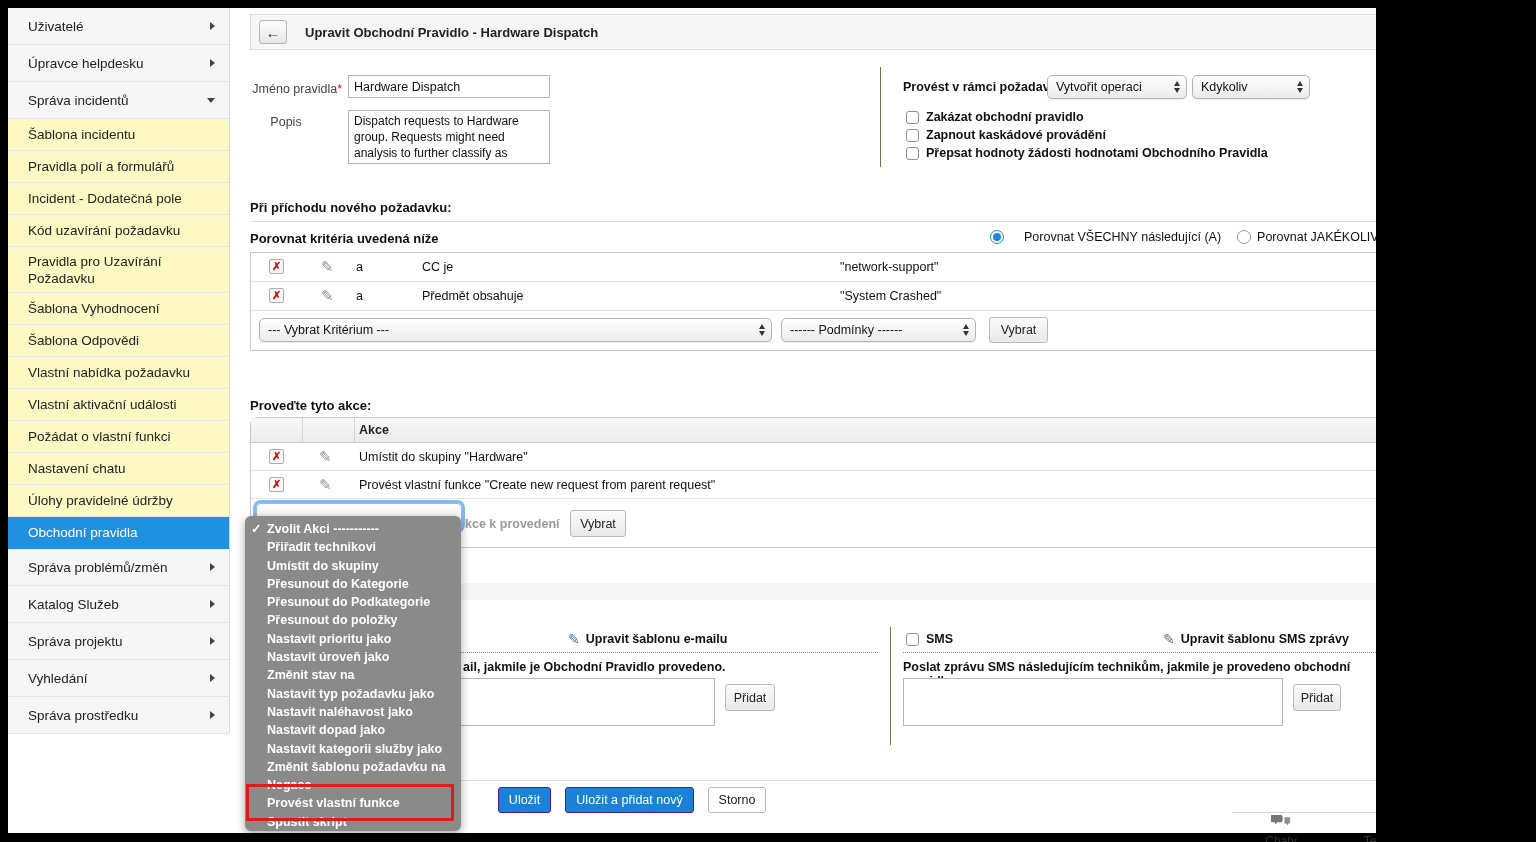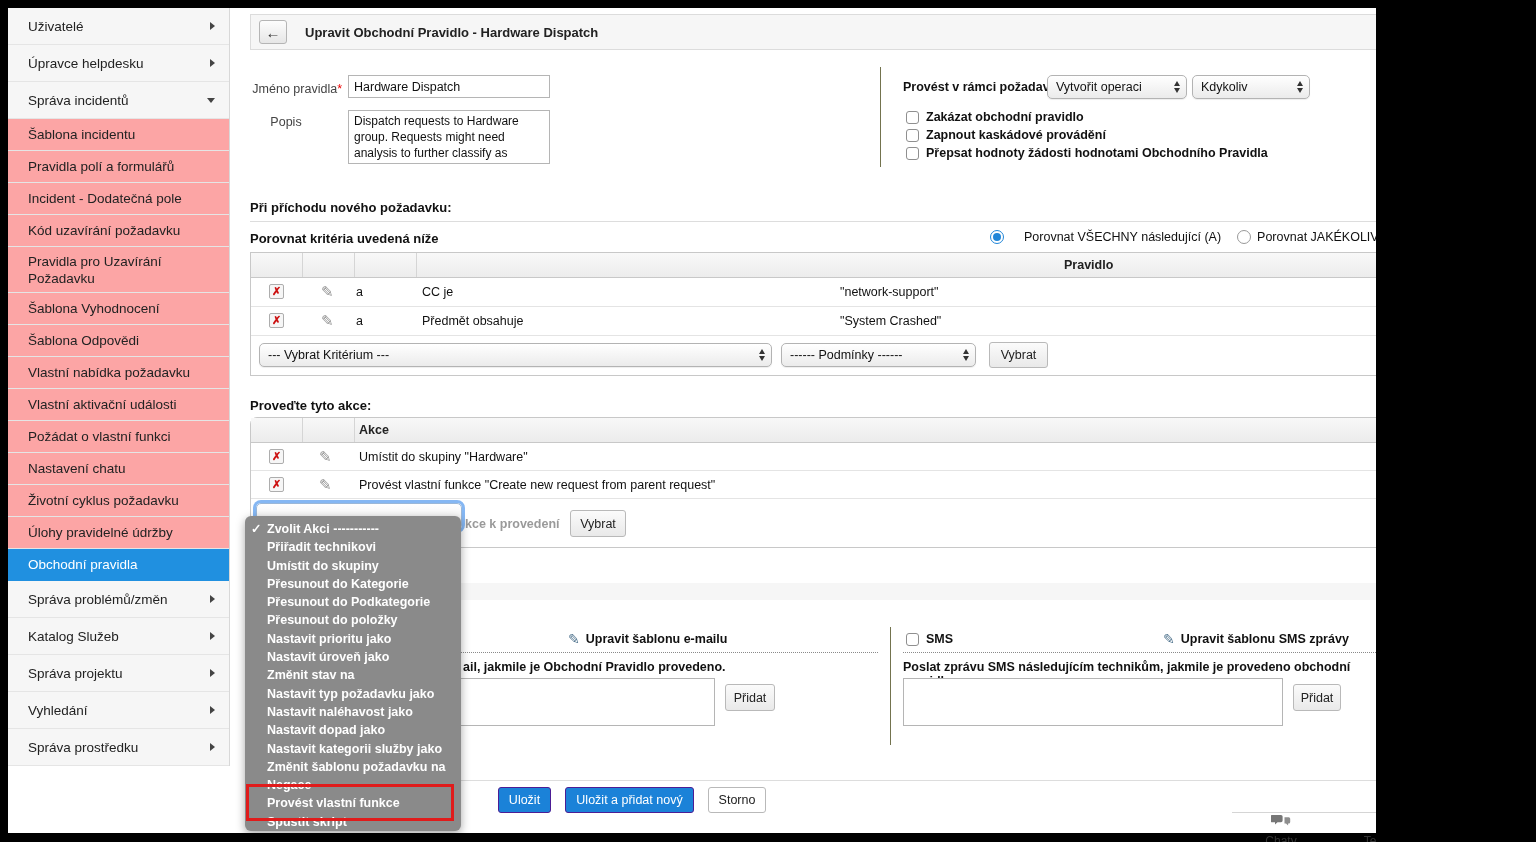--- a/index.html
+++ b/index.html
@@ -4,21 +4,21 @@
 <style>
   * { margin:0; padding:0; box-sizing:border-box; }
   body { background:#000; font-family:"Liberation Sans", sans-serif; }
   .app { position:relative; width:1376px; height:842px; background:#000; overflow:hidden; }
   .page { position:absolute; left:8px; top:8px; width:1520px; height:825px; background:#fff; overflow:hidden; }
   .abs { position:absolute; }
 
   
   .sidebar { position:absolute; left:8px; top:8px; width:222px; background:#fff; border-right:1px solid #d8d8d8; }
   .sb { display:flex; align-items:center; justify-content:space-between; padding:0 14px 0 20px;
-        border-bottom:1px solid #e5e5e5; font-size:13.5px; color:#222; background:#fca5a5; }
+        border-bottom:1px solid #e5e5e5; font-size:13.5px; color:#222; background:#fef9c3; }
   .sb.g { background:#f6f6f6; height:37px; }
   .sb.s { height:32px; }
   .sb.s2 { height:46px; line-height:17px; }
   .sb.sel { background:#2090e0; color:#fff; border-bottom-color:#2090e0; }
   .tri-r { width:0; height:0; border-top:4px solid transparent; border-bottom:4px solid transparent; border-left:5px solid #444; }
   .tri-d { width:0; height:0; border-left:4px solid transparent; border-right:4px solid transparent; border-top:5px solid #444; }
 
   
   .titlebar { position:absolute; left:250px; top:14px; width:1260px; height:36px; background:#f6f6f6;
               border:1px solid #dcdcdc; display:flex; align-items:center; }
@@ -131,23 +131,20 @@
         <span>Vlastní nabídka požadavku</span>
       </div>
     <div class="sb s">
         <span>Vlastní aktivační události</span>
       </div>
     <div class="sb s">
         <span>Požádat o vlastní funkci</span>
       </div>
     <div class="sb s">
         <span>Nastavení chatu</span>
-      </div>
-    <div class="sb s">
-        <span>Životní cyklus požadavku</span>
       </div>
     <div class="sb s">
         <span>Úlohy pravidelné údržby</span>
       </div>
     <div class="sb s sel">
         <span>Obchodní pravidla</span>
       </div>
     <div class="sb g">
         <span>Správa problémů/změn</span>
         <i class="tri-r"></i>
@@ -223,26 +220,20 @@
         </span>
         <span>Porovnat VŠECHNY následující (A)</span>
       </span>
     <span style="display:flex; align-items:center; gap:6px;">
         <span class="radio"></span>
         <span>Porovnat JAKÉKOLIV následující (NEBO)</span>
       </span>
   </div>
 
   <div class="tbl" style="left:250px; top:252px; width:1260px;">
-    <div class="thead">
-      <div class="vsep" style="left:51px;"></div>
-        <div class="vsep" style="left:103px;"></div>
-        <div class="vsep" style="left:165px;"></div>
-      <span class="cell" style="left:813px; top:5px;">Pravidlo</span>
-    </div>
     <div class="trow">
       <span class="del" style="left:18px;">✗</span>
       <span class="pencil" style="left:70px;">✎</span>
       <span class="cell" style="left:105px;">a</span>
       <span class="cell" style="left:171px;">CC je</span>
       <span class="cell" style="left:589px;">"network-support"</span>
     </div>
     <div class="trow">
       <span class="del" style="left:18px;">✗</span>
       <span class="pencil" style="left:70px;">✎</span>

